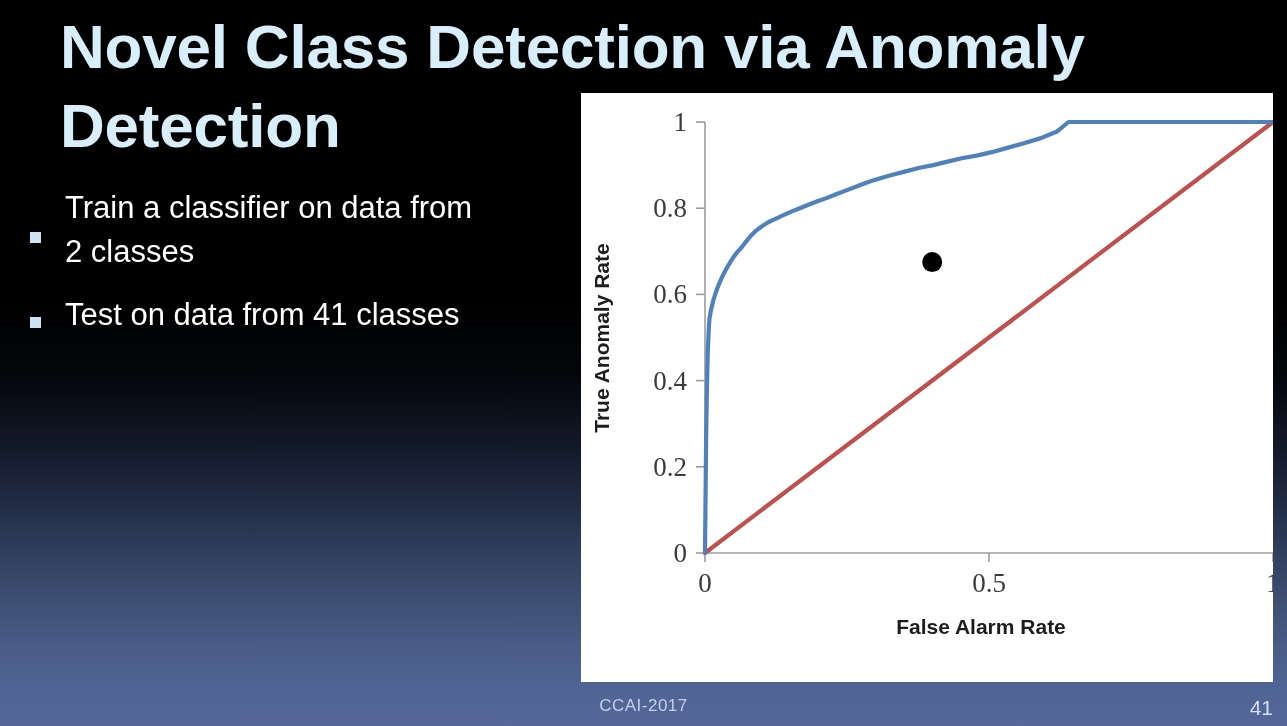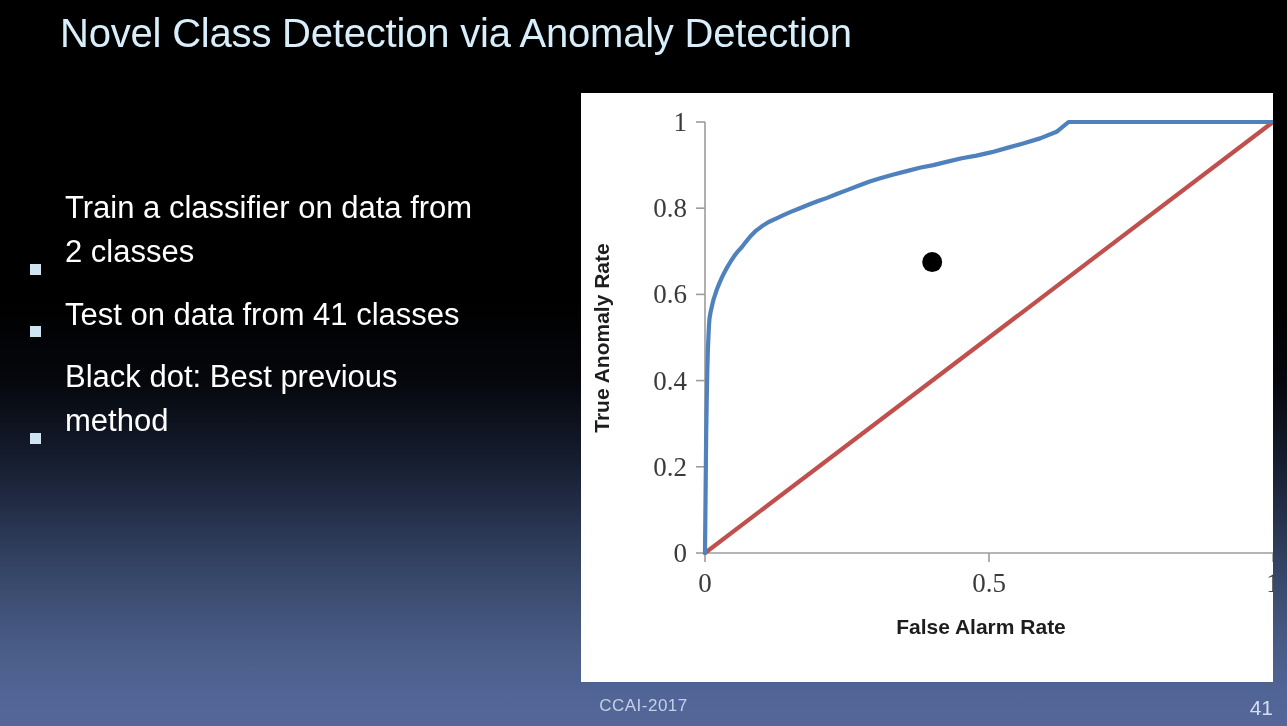--- a/index.html
+++ b/index.html
@@ -26,37 +26,37 @@
         #546798 726px);
   }
 
   
   #title {
     position: absolute;
     left: 60px;
     top: 8px;
     width: 1130px;
     color: #d8eefb;
-    font-size: 40px;
+    font-size: 62px;
     line-height: 1.27;
-    font-weight: 400;
+    font-weight: 700;
     letter-spacing: -0.2px;
     white-space: pre-line;
   }
 
   
   #bullets {
     position: absolute;
     left: 30px;
     top: 186px;
     width: 500px;
   }
   .bullet-row {
     display: flex;
-    align-items: flex-end;
+    align-items: center;
     margin-bottom: 18px;
   }
   .bullet-marker {
     flex: 0 0 auto;
     width: 11px;
     height: 11px;
     background: #cfe4f2;
     margin-top: 15px;
     margin-right: 24px;
   }
@@ -131,24 +131,20 @@
 
   <div id="bullets">
     <div class="bullet-row">
       <span class="bullet-marker"></span>
       <span class="bullet-text">Train a classifier on data from 2 classes</span>
     </div>
     <div class="bullet-row">
       <span class="bullet-marker"></span>
       <span class="bullet-text">Test on data from 41 classes</span>
     </div>
-    <div class="bullet-row">
-      <span class="bullet-marker"></span>
-      <span class="bullet-text">Black dot: Best previous method</span>
-    </div>
   </div>
 
   <div id="chart-panel">
     <svg id="chart-svg" viewBox="0 0 692 589">
       <g id="axes-group">
         <line id="y-axis" x1="124" y1="29" x2="124" y2="460" stroke="#9c9c9c" stroke-width="1.6"></line>
         <line id="x-axis" x1="124" y1="460" x2="692" y2="460" stroke="#9c9c9c" stroke-width="1.6"></line>
         <g id="y-ticks">
             <line x1="115" x2="124" y1="460" y2="460" stroke="#9c9c9c" stroke-width="1.6"></line>
             <line x1="115" x2="124" y1="373.8" y2="373.8" stroke="#9c9c9c" stroke-width="1.6"></line>

